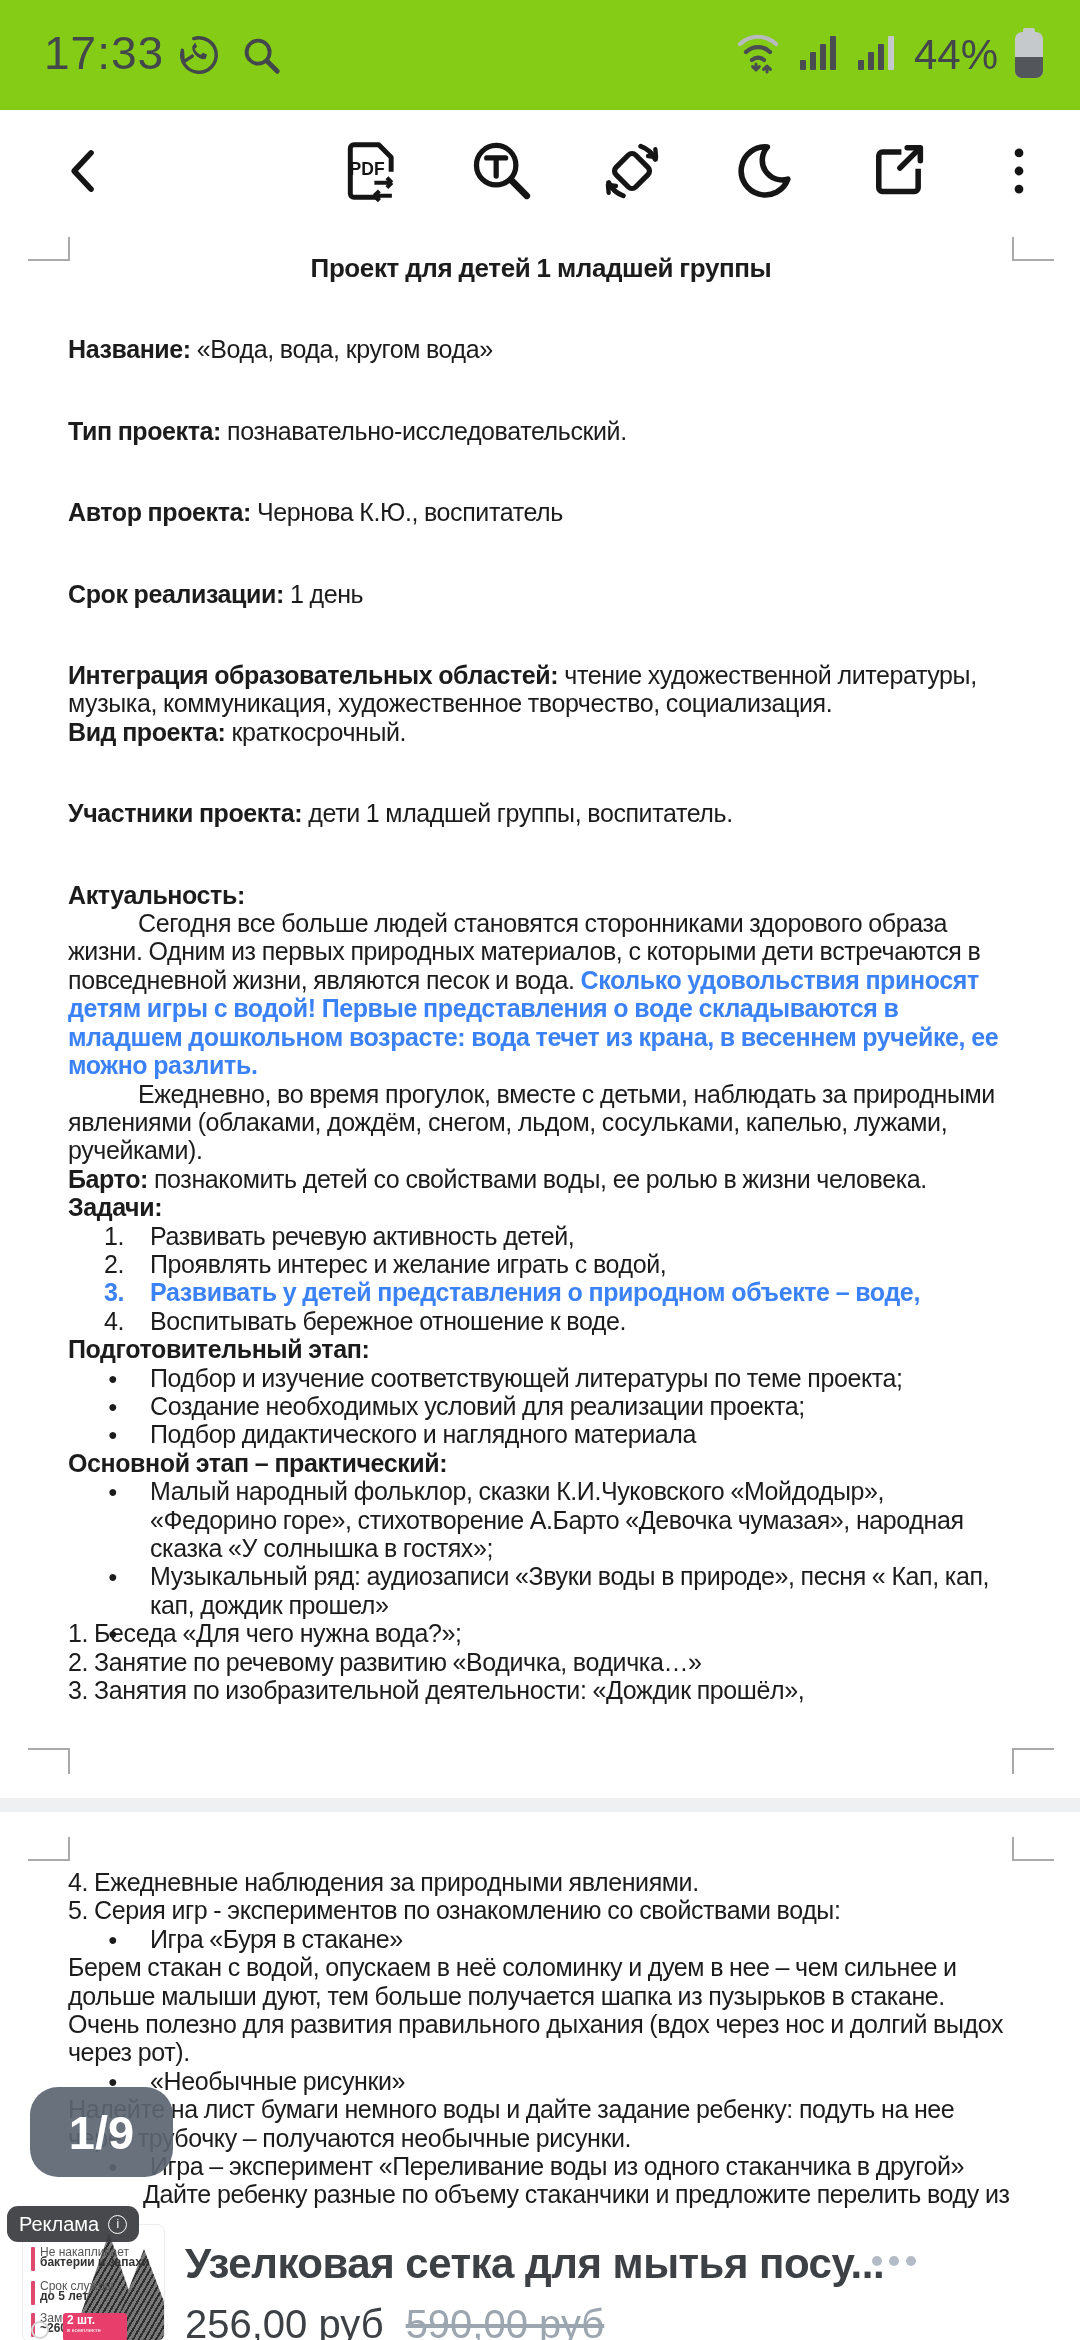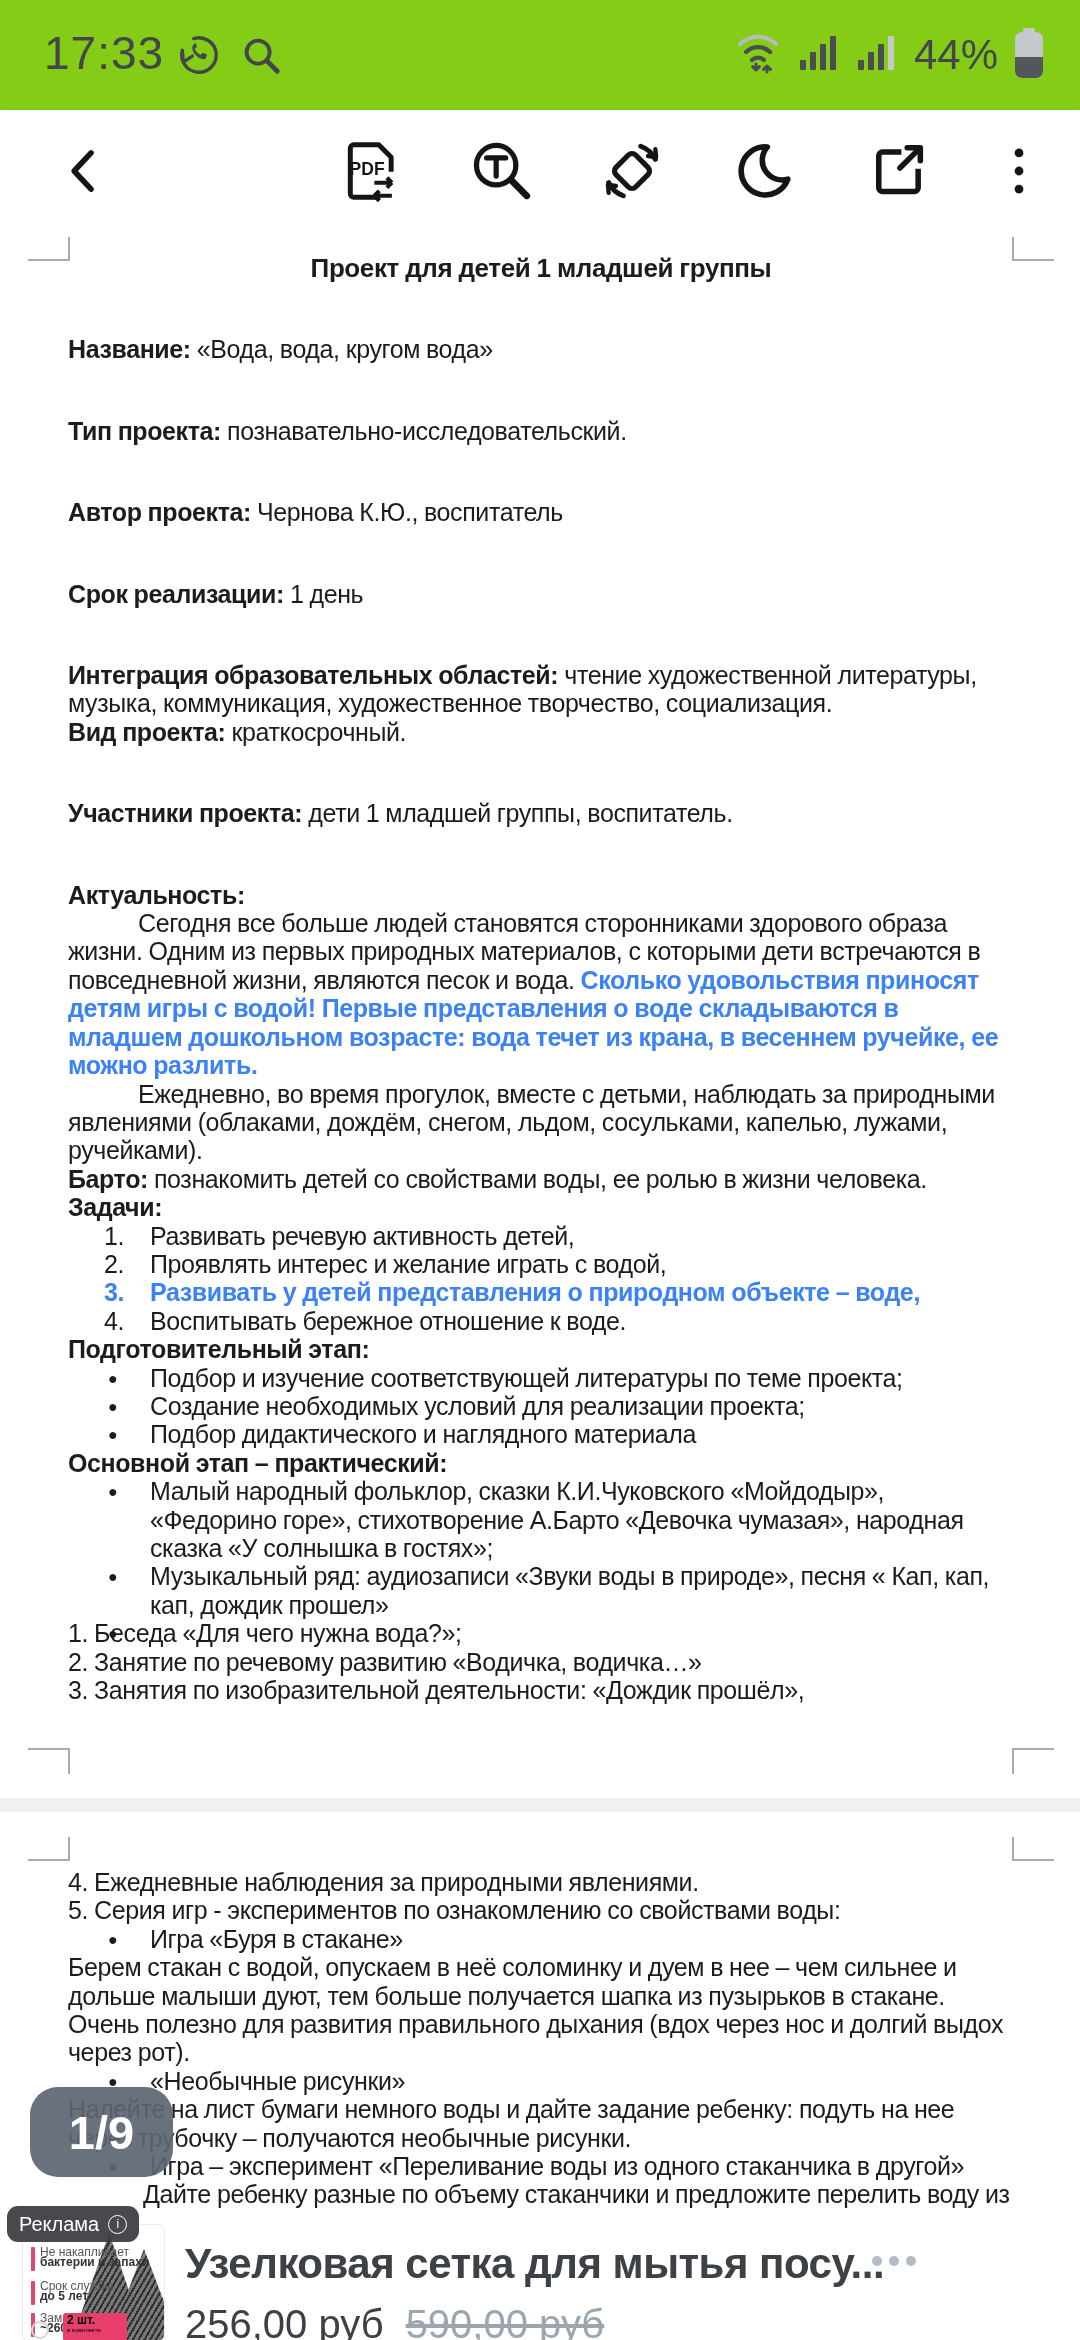--- a/index.html
+++ b/index.html
@@ -57,21 +57,21 @@
   .ad-thumb{position:absolute;left:22px;top:14px;width:141px;height:116px;background:#fff;
             border:1px solid #ececec;border-radius:8px;overflow:hidden;}
   .feat{position:absolute;left:8px;display:flex;gap:5px;}
   .feat .bar{width:4px;height:24px;background:#e0496e;border-radius:1px;flex:none;}
   .feat .txt{font-size:12px;line-height:10px;color:#555;white-space:nowrap;}
   .feat .txt .b2{font-weight:700;color:#333;}
   .net{position:absolute;clip-path:polygon(50% 0,100% 100%,0 100%);
        background:repeating-linear-gradient(120deg,#2f2f2f 0 2px,#787878 2px 5px);}
   .net1{left:50px;top:8px;width:72px;height:104px;}
   .net2{left:86px;top:24px;width:70px;height:92px;}
-  .qty-badge{position:absolute;left:40px;top:88px;width:64px;height:28px;background:#e83e6c;color:#000000;
+  .qty-badge{position:absolute;left:40px;top:88px;width:64px;height:28px;background:#e83e6c;color:#ffffff;
              border-radius:3px;padding:1px 4px;box-sizing:border-box;}
   .qty-badge .q1{font-size:12px;font-weight:700;line-height:13px;}
   .qty-badge .q2{font-size:6px;line-height:7px;}
   .thumb-circle{position:absolute;left:8px;top:96px;width:14px;height:14px;border:2px solid #d5d5d5;border-radius:50%;}
   .ad-pill{position:absolute;left:7px;top:-4px;height:36px;border-radius:11px;background:rgba(56,58,61,0.92);
            color:#fff;display:flex;align-items:center;gap:9px;padding:0 12px;font-size:20px;z-index:5;}
   .info-i{width:19px;height:19px;border:1.6px solid #fff;border-radius:50%;display:flex;align-items:center;
           justify-content:center;font-size:12px;line-height:1;box-sizing:border-box;}
   .ad-title{position:absolute;left:185px;top:30px;font-size:42px;font-weight:700;color:#3d4146;letter-spacing:-0.5px;}
   .ad-prices{position:absolute;left:185px;top:92px;font-size:40px;color:#3d4146;}

